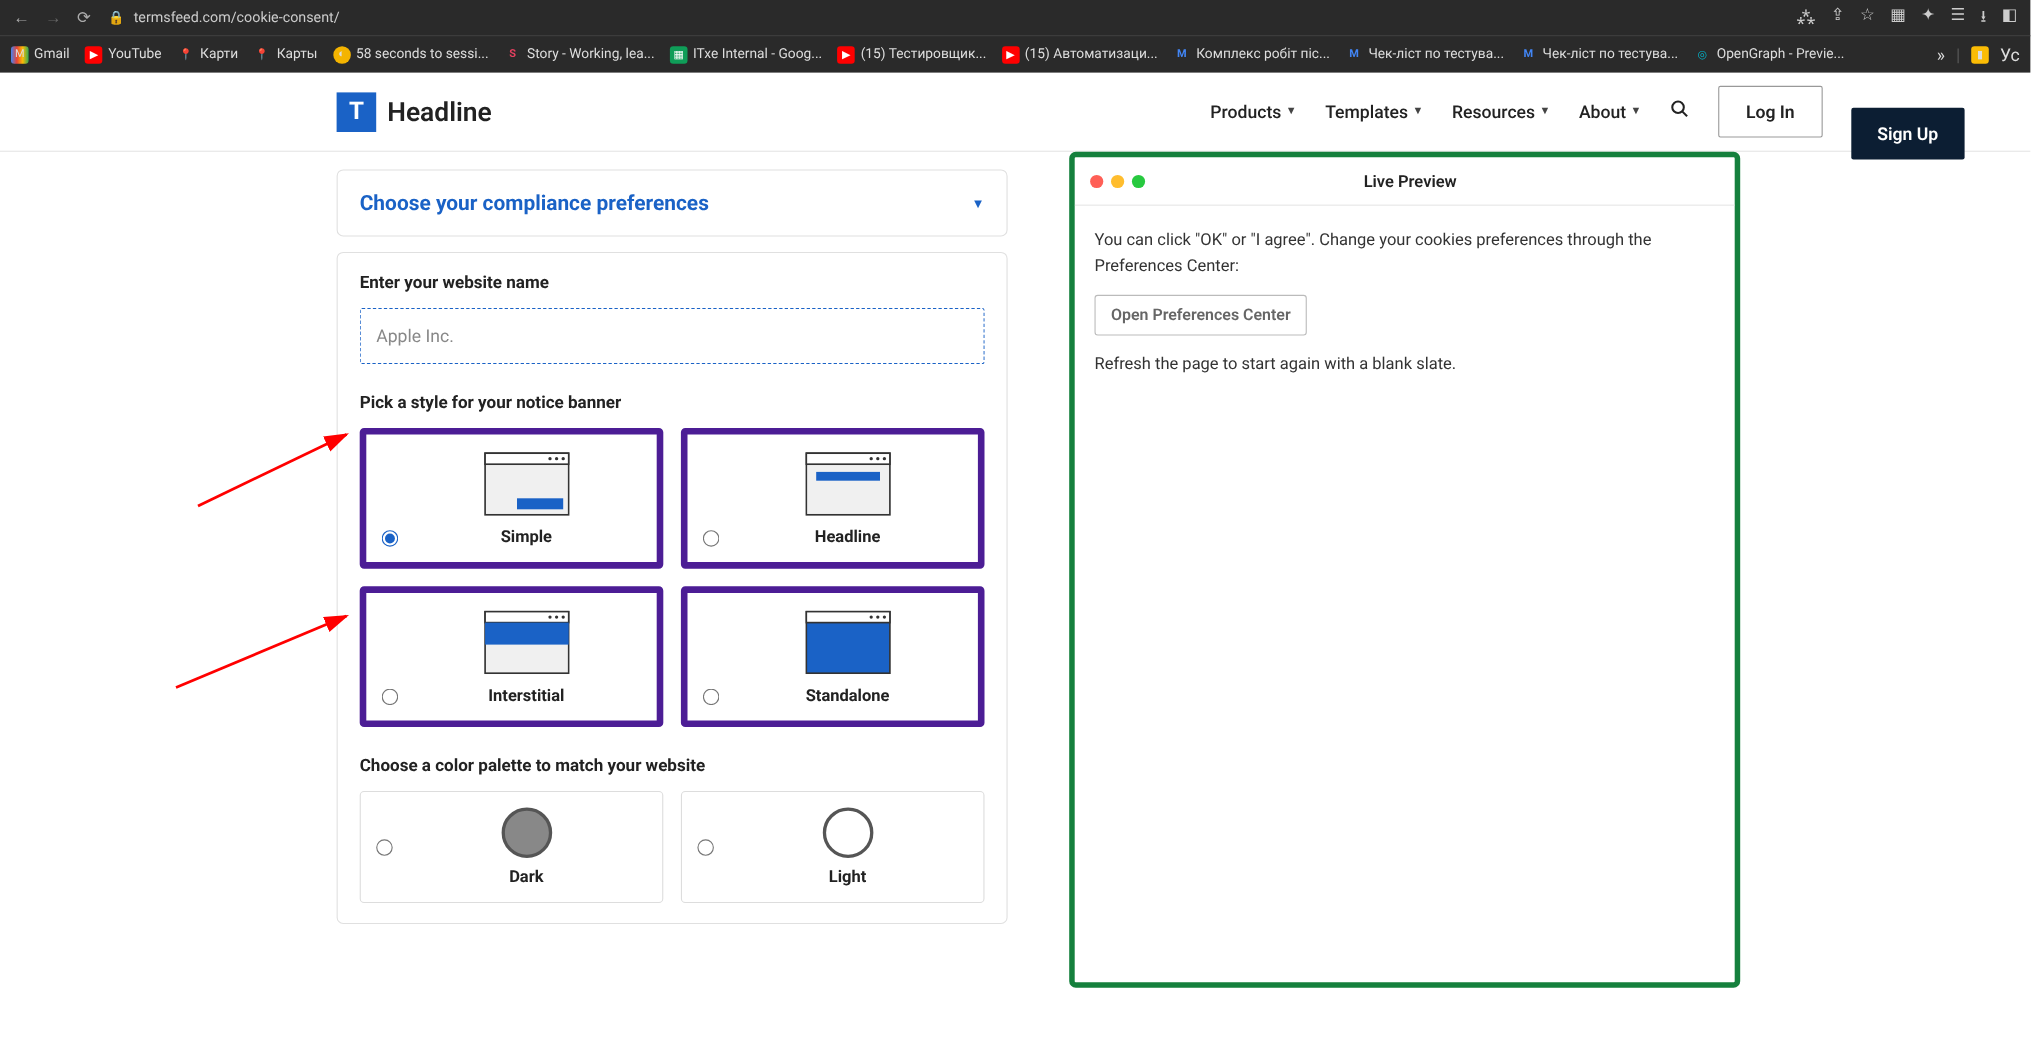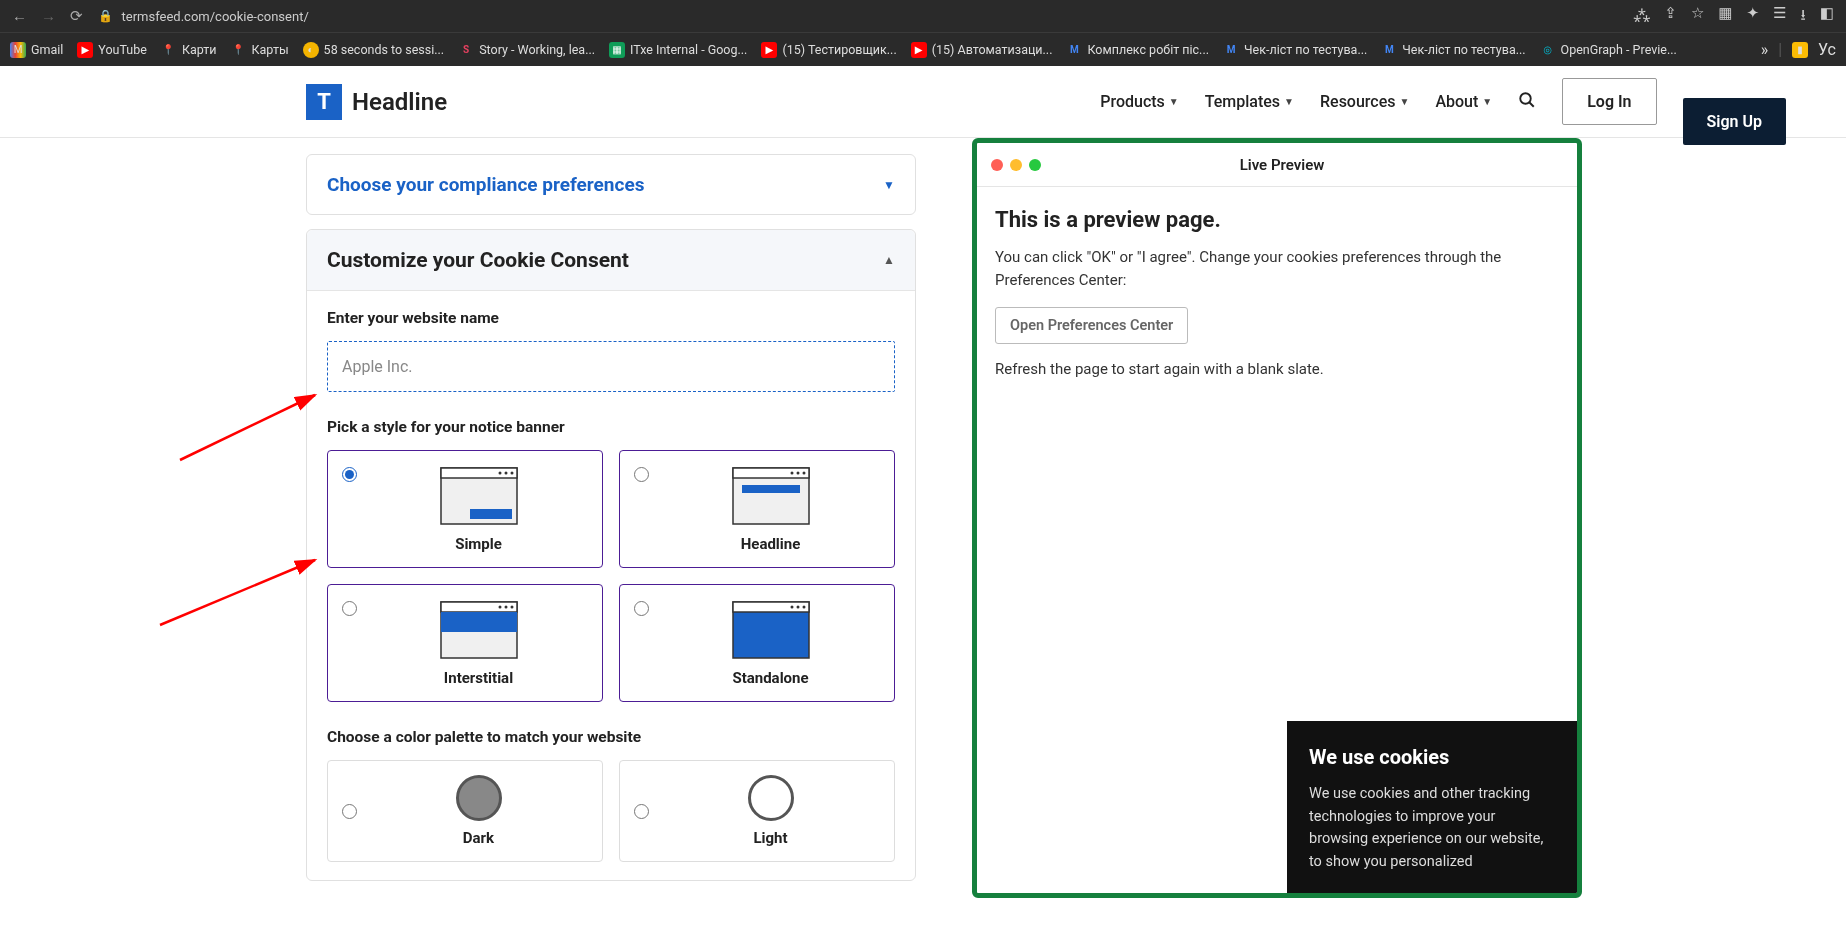--- a/index.html
+++ b/index.html
@@ -40,21 +40,21 @@
 .panel-head.dark { background:#f5f7fa; color:#222; font-size:21px; font-weight:700; border-bottom:1px solid #e5e5e5; border-radius:6px 6px 0 0;}
 .chev { font-size:12px; color:#1a62c6; }
 .chev.dark{color:#555}
 .panel-body { padding:18px 20px; }
 .field-label { font-size:15.5px; font-weight:700; color:#222; margin-bottom:14px;}
 .text-input { width:100%; padding:15px 14px; border:1px dashed #1a62c6; font-size:16px; color:#222; outline:none; border-radius:2px;}
 .text-input::placeholder{color:#888}
 .section-label { font-size:15.5px; font-weight:700; color:#222; margin:26px 0 14px;}
 
 .style-grid { display:grid; grid-template-columns:1fr 1fr; gap:16px; }
-.style-card { border:1px solid #4c1d95; border-radius:4px; padding:16px 14px 14px; display:flex; align-items:flex-start; gap:12px; cursor:pointer;}
+.style-card { border:6px solid #4c1d95; border-radius:4px; padding:16px 14px 14px; display:flex; align-items:flex-end; gap:12px; cursor:pointer;}
 .style-card input[type=radio]{ width:15px; height:15px; accent-color:#1a62c6; flex:none; cursor:pointer;}
 .style-inner{ display:flex; flex-direction:column; align-items:center; gap:10px; flex:1; }
 .style-label { font-size:15px; font-weight:700; color:#222; }
 .thumb{ width:78px; height:58px;}
 
 .color-grid { display:grid; grid-template-columns:1fr 1fr; gap:16px; }
 .color-card { border:1px solid #ddd; border-radius:4px; padding:14px; display:flex; align-items:center; gap:12px; cursor:pointer;}
 .color-card input[type=radio]{width:15px;height:15px;cursor:pointer}
 .color-inner{display:flex;flex-direction:column;align-items:center;gap:8px;flex:1}
 .swatch{width:46px;height:46px;border-radius:50%;border:3px solid #555}
@@ -206,24 +206,20 @@
   <div class="left-col">
 
     <div class="panel">
       <div class="panel-head blue">
         <span>Choose your compliance preferences</span>
         <span class="chev">▼</span>
       </div>
     </div>
 
     <div class="panel">
-      <div class="panel-head dark">
-        <span>Customize your Cookie Consent</span>
-        <span class="chev dark">▲</span>
-      </div>
       <div class="panel-body">
         <div class="field-label">Enter your website name</div>
         <input class="text-input" type="text" placeholder="Apple Inc." style="">
 
         <div class="section-label">Pick a style for your notice banner</div>
         <div class="style-grid">
           <label class="style-card">
             <input type="radio" name="style" checked="" style="">
             <div class="style-inner">
               <svg class="thumb" viewBox="0 0 78 58">
@@ -304,28 +300,23 @@
   <div class="right-col">
     <div class="preview-head">
       <div class="traffic">
         <div class="dot r"></div>
         <div class="dot y"></div>
         <div class="dot g"></div>
       </div>
       <div class="preview-title">Live Preview</div>
     </div>
     <div class="preview-body">
-      <div class="preview-h">This is a preview page.</div>
       <div class="preview-p">You can click "OK" or "I agree". Change your cookies preferences through the Preferences Center:</div>
       <button class="pref-btn">Open Preferences Center</button>
       <div class="refresh-p">Refresh the page to start again with a blank slate.</div>
-    </div>
-    <div class="cookie-banner">
-      <div class="cookie-h">We use cookies</div>
-      <div class="cookie-p">We use cookies and other tracking technologies to improve your browsing experience on our website, to show you personalized</div>
     </div>
   </div>
 </div>
 
 <div class="arrow" style="left:180px; top:390px;">
   <svg width="160" height="80">
       <defs>
         <marker id="ah1" markerWidth="10" markerHeight="10" refX="8" refY="3" orient="auto">
           <path d="M0,0 L9,3 L0,6 Z" fill="#ff0000"></path>
         </marker>

